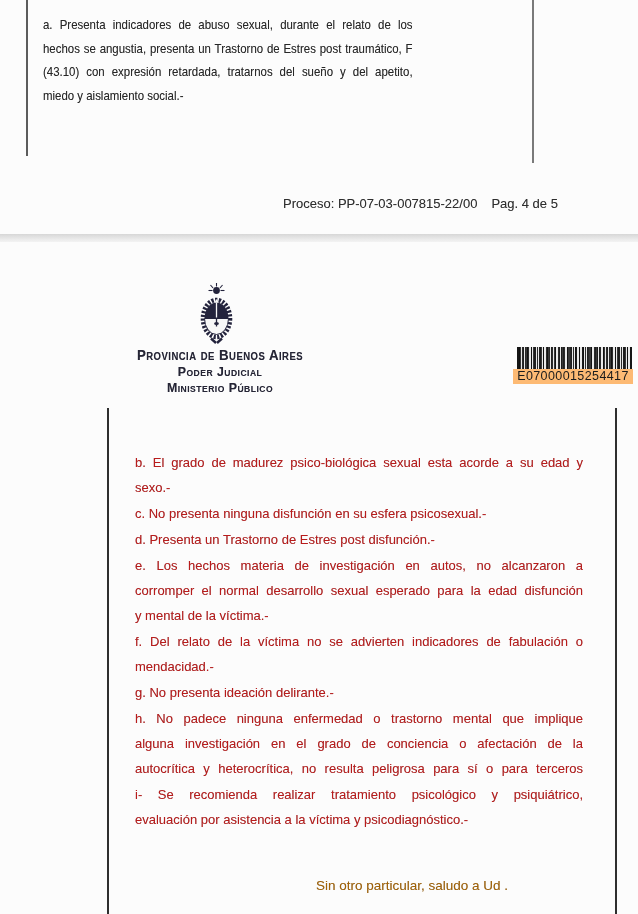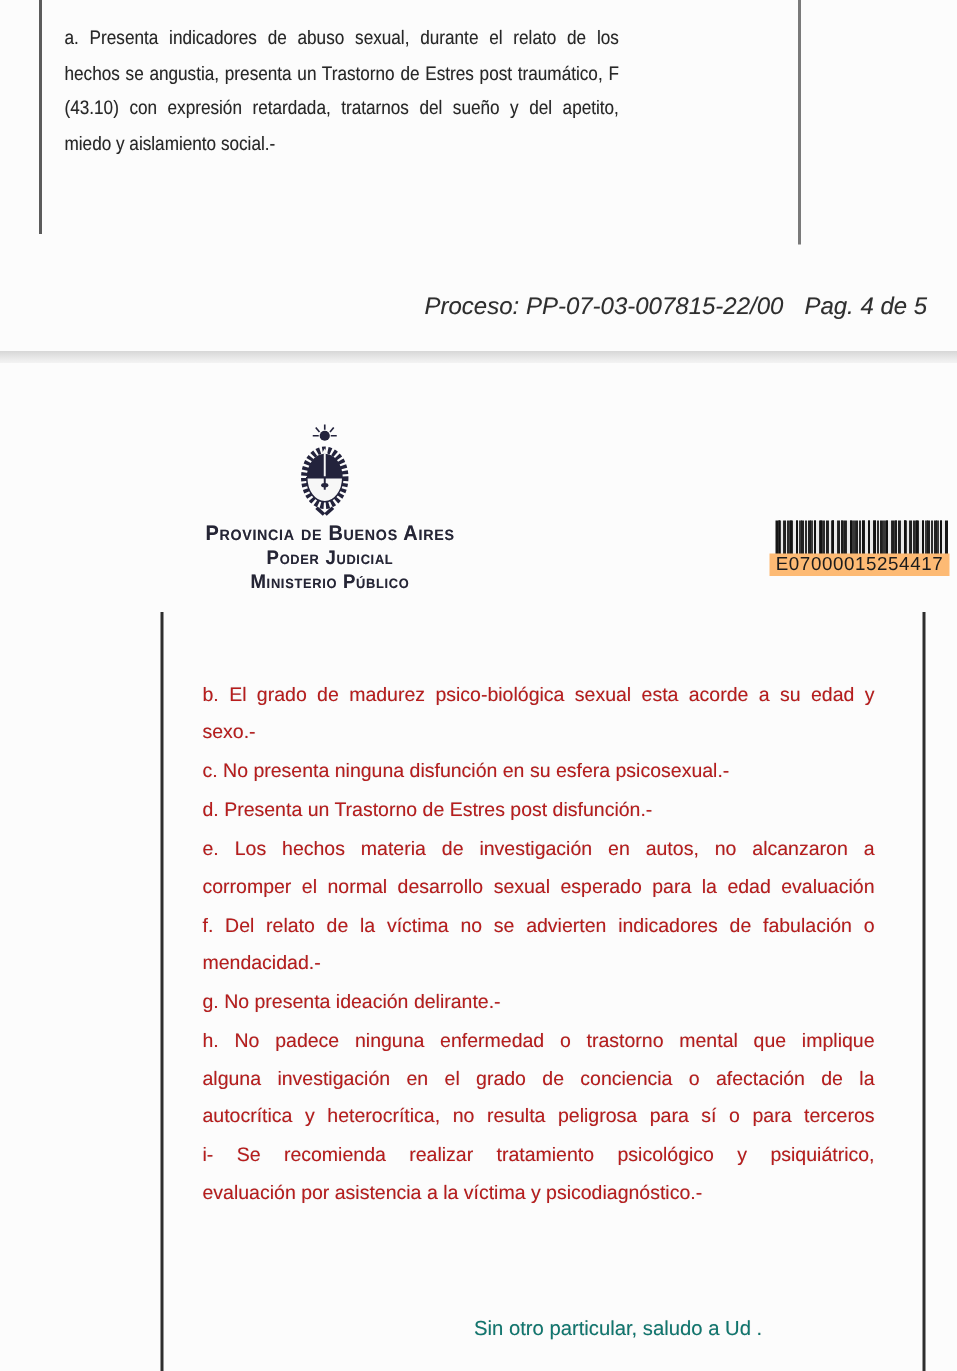--- a/index.html
+++ b/index.html
@@ -20,23 +20,22 @@
   .para-a{
     position:absolute;left:43px;top:13px;width:420px;
     font-size:13px;line-height:23.5px;color:#272727;
     transform:scaleX(0.88);transform-origin:0 0;
     text-shadow:0 0 .5px rgba(40,40,40,.35);
   }
   .tline{text-align:justify;text-align-last:justify;white-space:normal;}
   .tline.last{text-align-last:left;}
   .proceso{
     position:absolute;left:283px;top:196px;width:300px;
-    font-size:16px;color:#2e2e2e;white-space:nowrap;
+    font-size:13px;color:#2e2e2e;white-space:nowrap;
     text-shadow:0 0 .5px rgba(40,40,40,.3);
-    font-style:italic;
   }
   .proceso .gap{margin-left:14px;}
 
   
   .page-seam{
     position:absolute;left:0;top:234px;width:638px;height:8px;
     background:linear-gradient(#d7d7d7,#ececec 70%,#f3f3f3);
   }
 
   
@@ -68,21 +67,21 @@
 
   
   .report{
     position:absolute;left:135px;top:450px;width:448px;
     font-size:13px;line-height:25px;color:#b91c1c;
     text-shadow:0 0 .5px rgba(40,40,40,.35);
   }
   .report .item{margin:0 0 1px 0;}
   .closing{
     position:absolute;left:316px;top:878px;
-    font-size:13.5px;color:#0f766e;white-space:nowrap;
+    font-size:13.5px;color:#a16207;white-space:nowrap;
     text-shadow:0 0 .5px rgba(40,40,40,.3);
   }
 </style>
 </head>
 <body>
 
 <div class="page">
 
   <div class="rule rule-top-left"></div>
   <div class="rule rule-top-right"></div>
@@ -138,21 +137,22 @@
         <div class="tline last">sexo.-</div>
       </div>
     <div class="item">
         <div class="tline last">c. No presenta ninguna  disfunción en su esfera psicosexual.-</div>
       </div>
     <div class="item">
         <div class="tline last">d. Presenta un Trastorno de Estres post disfunción.-</div>
       </div>
     <div class="item">
         <div class="tline">e. Los hechos materia de investigación en autos, no alcanzaron a</div>
-        <div class="tline">corromper  el normal desarrollo sexual esperado para la edad evaluación</div>
+        <div class="tline">corromper  el normal desarrollo sexual esperado para la edad disfunción</div>
+        <div class="tline last">y mental de la víctima.-</div>
       </div>
     <div class="item">
         <div class="tline">f. Del relato de la víctima no se advierten indicadores de fabulación o</div>
         <div class="tline last">mendacidad.-</div>
       </div>
     <div class="item">
         <div class="tline last">g. No presenta ideación  delirante.-</div>
       </div>
     <div class="item">
         <div class="tline">h. No padece ninguna enfermedad o trastorno mental que implique</div>

